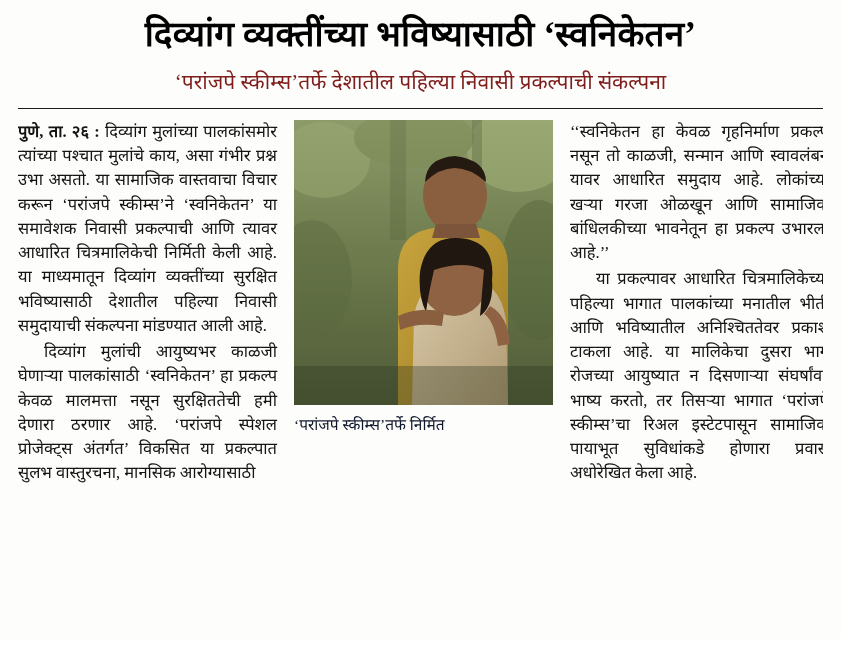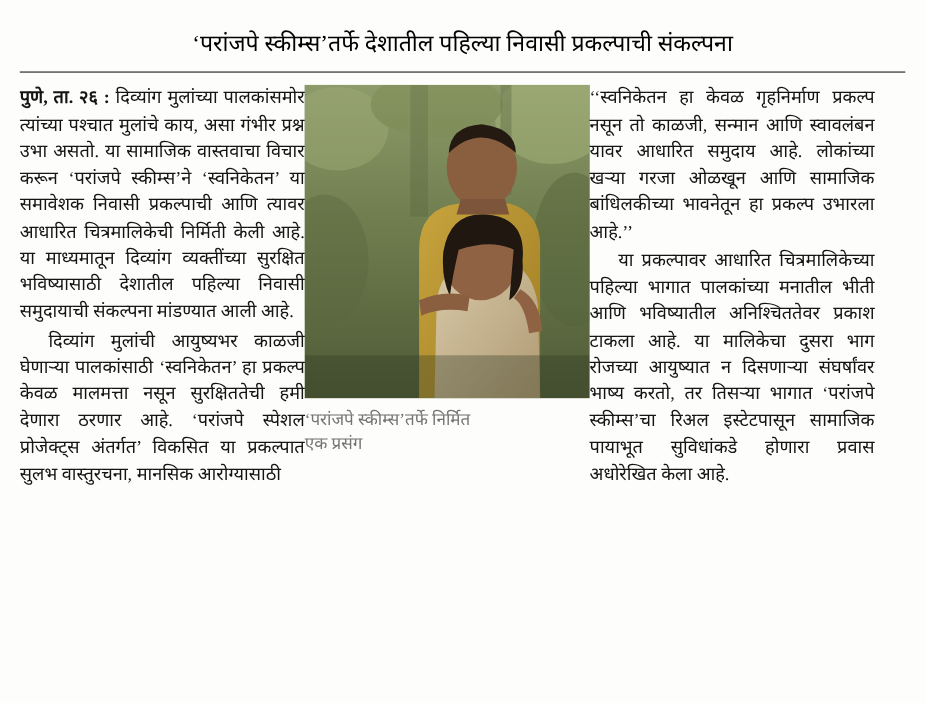--- a/index.html
+++ b/index.html
@@ -35,33 +35,34 @@
     letter-spacing: 0.2px;
     line-height: 1.22;
     color: #000;
     white-space: nowrap;
   }
   .subheadline {
     font-family: "Liberation Serif", serif;
     font-size: 21px;
     font-weight: normal;
     line-height: 1.3;
-    color: #000000;
+    color: #7f1d1d;
     margin-top: 12px;
     white-space: nowrap;
   }
   .rule {
     border: 0;
     border-top: 1.6px solid #1a1a1a;
     margin: 12px 0 0 0;
   }
 
   
   .body-grid {
     display: flex;
+    gap: 17px;
     margin-top: 11px;
     height: 487px;
     overflow: hidden;
   }
   .col {
     width: 259px;
     flex: 0 0 259px;
     position: relative;
   }
   .col p {
@@ -89,21 +90,21 @@
     overflow: hidden;
     position: relative;
     background: #6e7b52;
     margin-bottom: 9px;
   }
   .photo-svg { display: block; width: 100%; height: 100%; }
 
   .caption {
     font-size: 15.5px;
     line-height: 1.38;
-    color: #737373;
+    color: #0f172a;
     text-align: left;
     margin-bottom: 14px;
   }
   .caption div { white-space: nowrap; }
 
   .quote-para {
     font-size: 16.5px;
   }
 
   
@@ -115,20 +116,21 @@
     height: 6px;
     background: #ffffff;
   }
 </style>
 </head>
 <body>
 
 <div class="page">
 
   <div class="headline-wrap">
+    <div class="headline">दिव्यांग व्यक्तींच्या भविष्यासाठी ‘स्वनिकेतन’</div>
     <div class="subheadline">‘परांजपे स्कीम्स’तर्फे देशातील पहिल्या निवासी प्रकल्पाची संकल्पना</div>
   </div>
 
   <hr class="rule">
 
   <div class="body-grid">
 
     <div class="col">
       <p>
         <span class="lead-in">पुणे, ता. २६ : </span><span>दिव्यांग मुलांच्या पालकांसमोर त्यांच्या पश्चात मुलांचे काय, असा गंभीर प्रश्न उभा असतो. या सामाजिक वास्तवाचा विचार करून ‘परांजपे स्कीम्स’ने ‘स्वनिकेतन’ या समावेशक निवासी प्रकल्पाची आणि त्यावर आधारित चित्रमालिकेची निर्मिती केली आहे. या माध्यमातून दिव्यांग व्यक्तींच्या सुरक्षित भविष्यासाठी देशातील पहिल्या निवासी समुदायाची संकल्पना मांडण्यात आली आहे.</span>
@@ -181,21 +183,20 @@
             <path d="M104 196 Q126 186 150 192 L148 206 Q124 202 106 210 Z" fill="#8a5f40"></path>
           </g>
 
           <rect x="0" y="0" width="259" height="285" fill="none"></rect>
           <rect x="0" y="246" width="259" height="39" fill="#2f3821" opacity="0.35"></rect>
         </svg>
       </div>
 
       <div class="caption">
         <div>‘परांजपे स्कीम्स’तर्फे निर्मित</div>
-        <div>एक प्रसंग</div>
       </div>
 
     </div>
 
     <div class="col">
       <p class="quote-para">‘‘स्वनिकेतन हा केवळ गृहनिर्माण प्रकल्प नसून तो काळजी, सन्मान आणि स्वावलंबन यावर आधारित समुदाय आहे. लोकांच्या खऱ्या गरजा ओळखून आणि सामाजिक बांधिलकीच्या भावनेतून हा प्रकल्प उभारला आहे.’’</p>
       <p class="indent">या प्रकल्पावर आधारित चित्रमालिकेच्या पहिल्या भागात पालकांच्या मनातील भीती आणि भविष्यातील अनिश्चिततेवर प्रकाश टाकला आहे. या मालिकेचा दुसरा भाग रोजच्या आयुष्यात न दिसणाऱ्या संघर्षांवर भाष्य करतो, तर तिसऱ्या भागात ‘परांजपे स्कीम्स’चा रिअल इस्टेटपासून सामाजिक पायाभूत सुविधांकडे होणारा प्रवास अधोरेखित केला आहे.</p>
     </div>
 
   </div>

